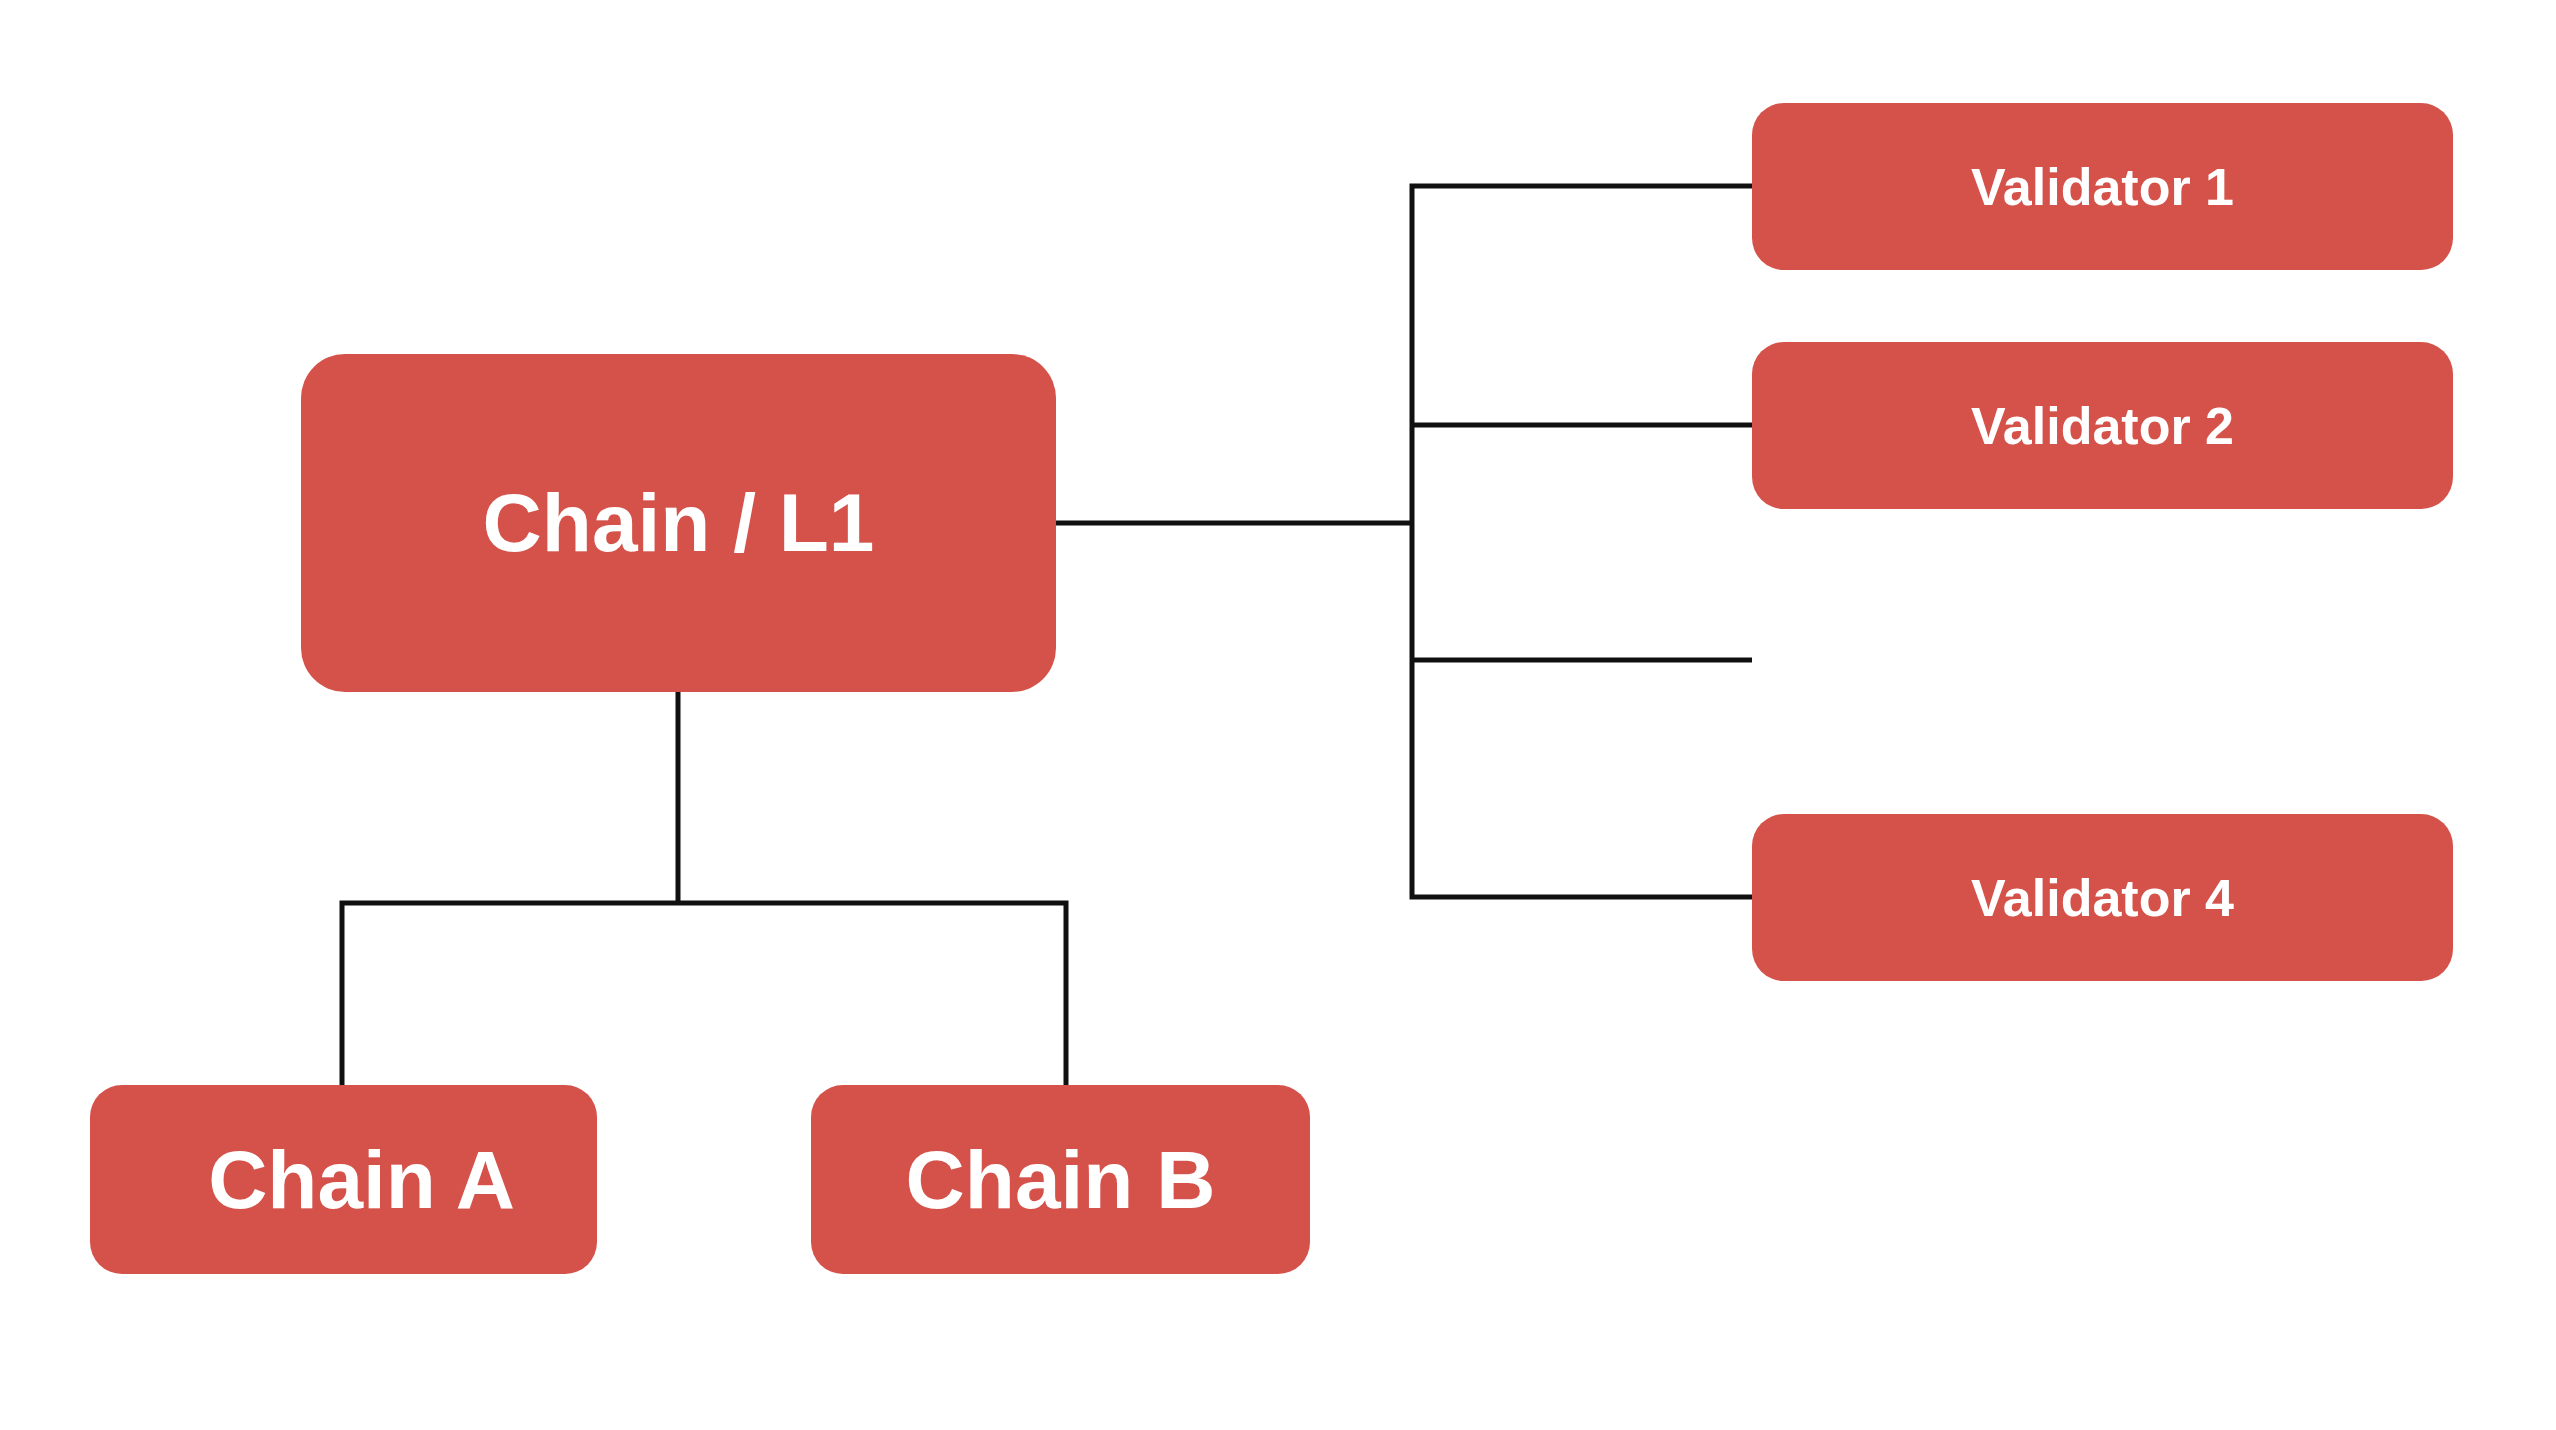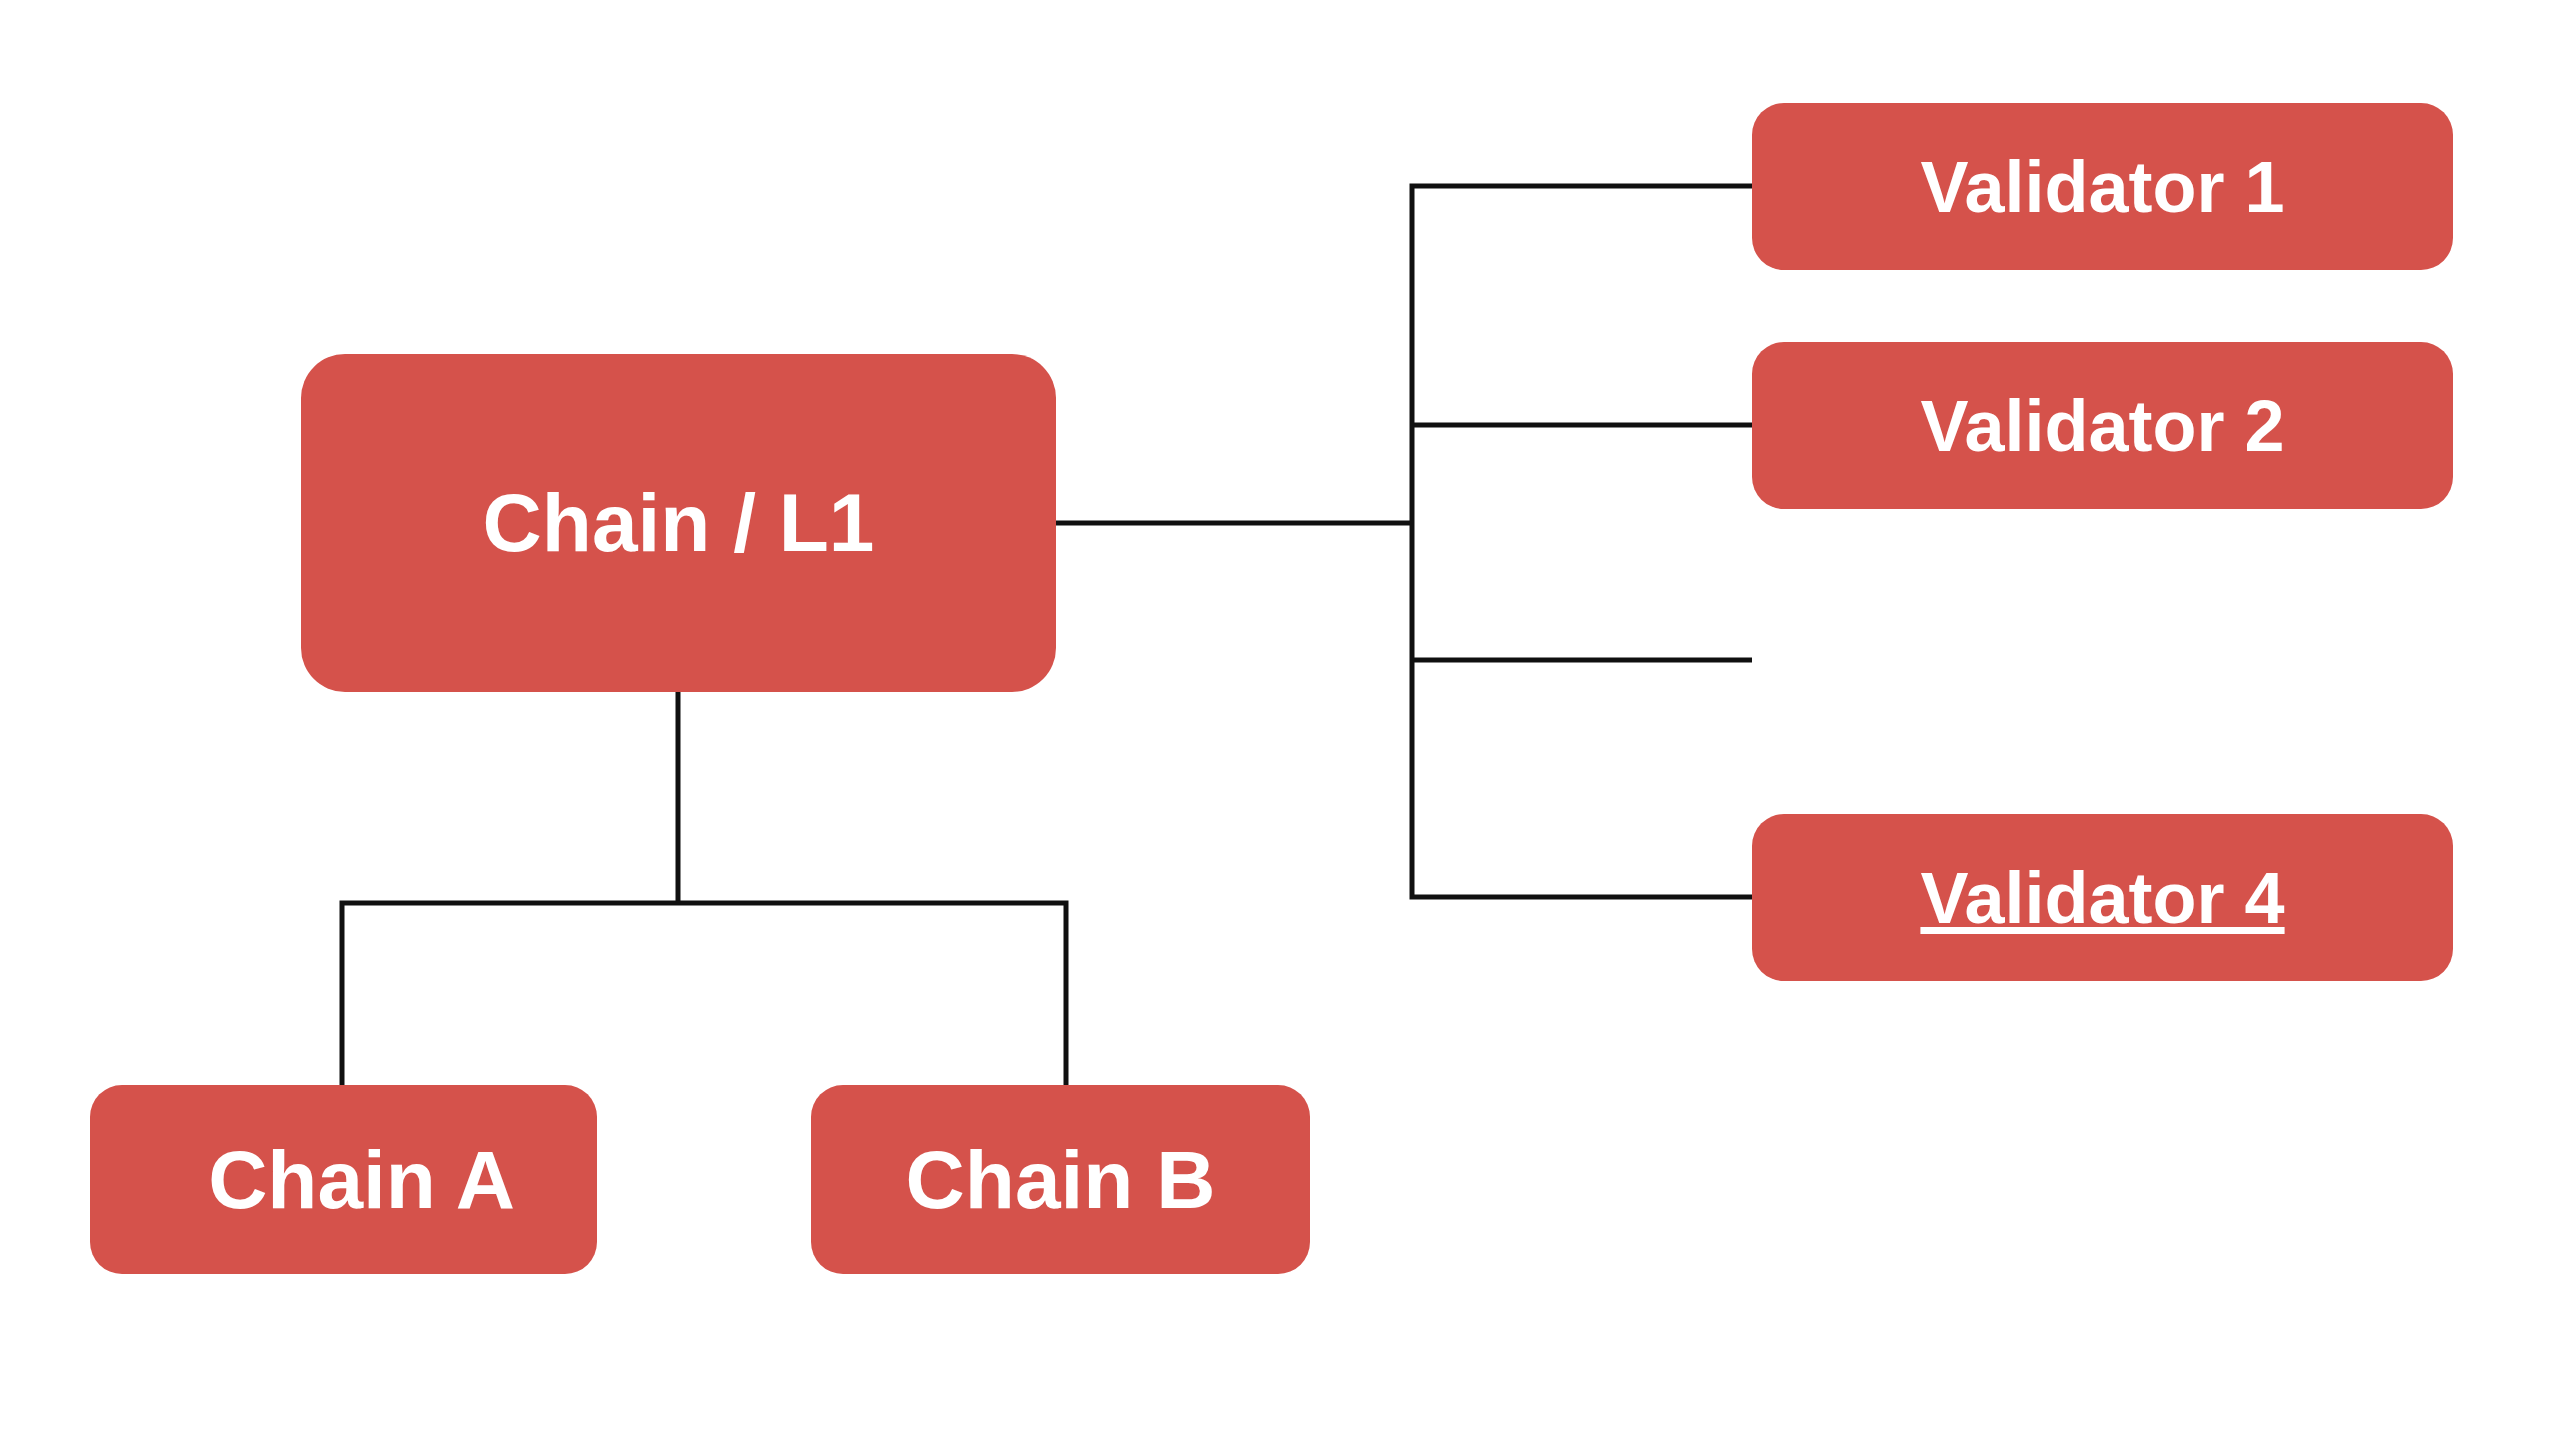--- a/index.html
+++ b/index.html
@@ -46,26 +46,26 @@
   .node-subnet {
     left: 301px; top: 354px;
     width: 755px; height: 338px;
     border-radius: 44px;
     font-size: 82px;
   }
   .node-validator {
     left: 1752px;
     width: 701px; height: 167px;
     border-radius: 32px;
-    font-size: 72px;
+    font-size: 52px;
   }
   .node-validator-1 { top: 103px; }
   .node-validator-2 { top: 342px; }
   .node-validator-3 { top: 577px; }
-  .node-validator-4 { top: 814px; text-decoration: underline; }
+  .node-validator-4 { top: 814px; }
   .node-chain {
     top: 1085px;
     height: 189px;
     border-radius: 32px;
     font-size: 82px;
   }
   .node-chain-a { left: 90px;  width: 507px; padding-left: 36px; }
   .node-chain-b { left: 811px; width: 499px; }
 </style>
 </head>

